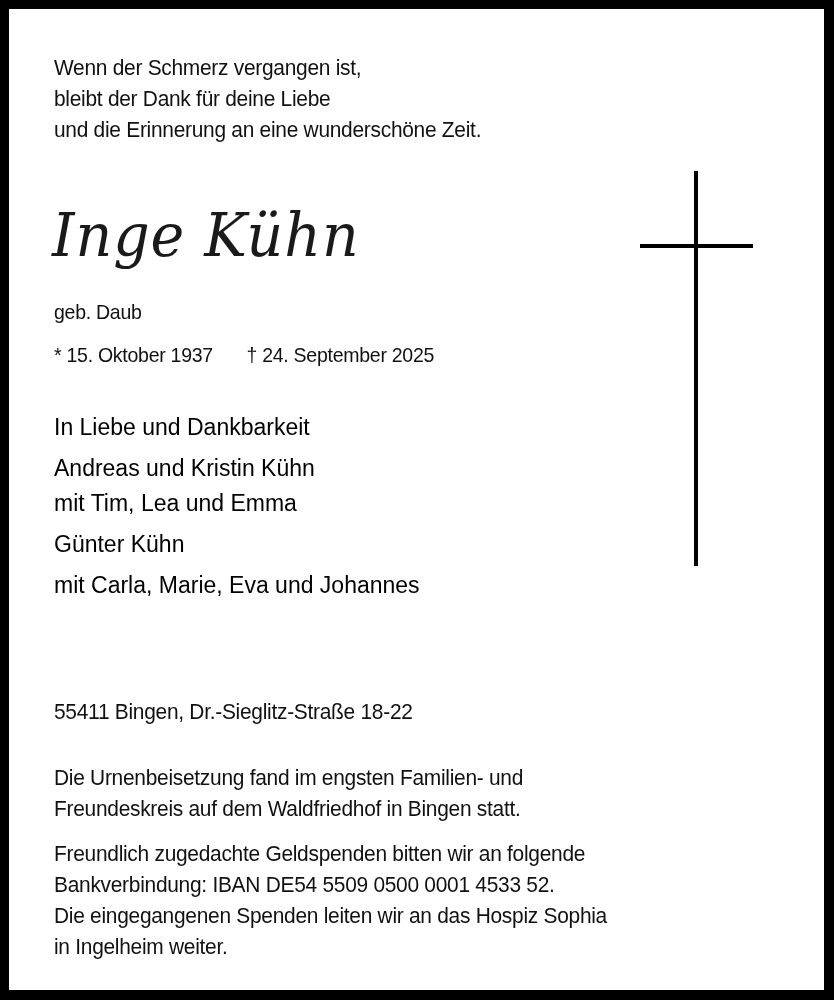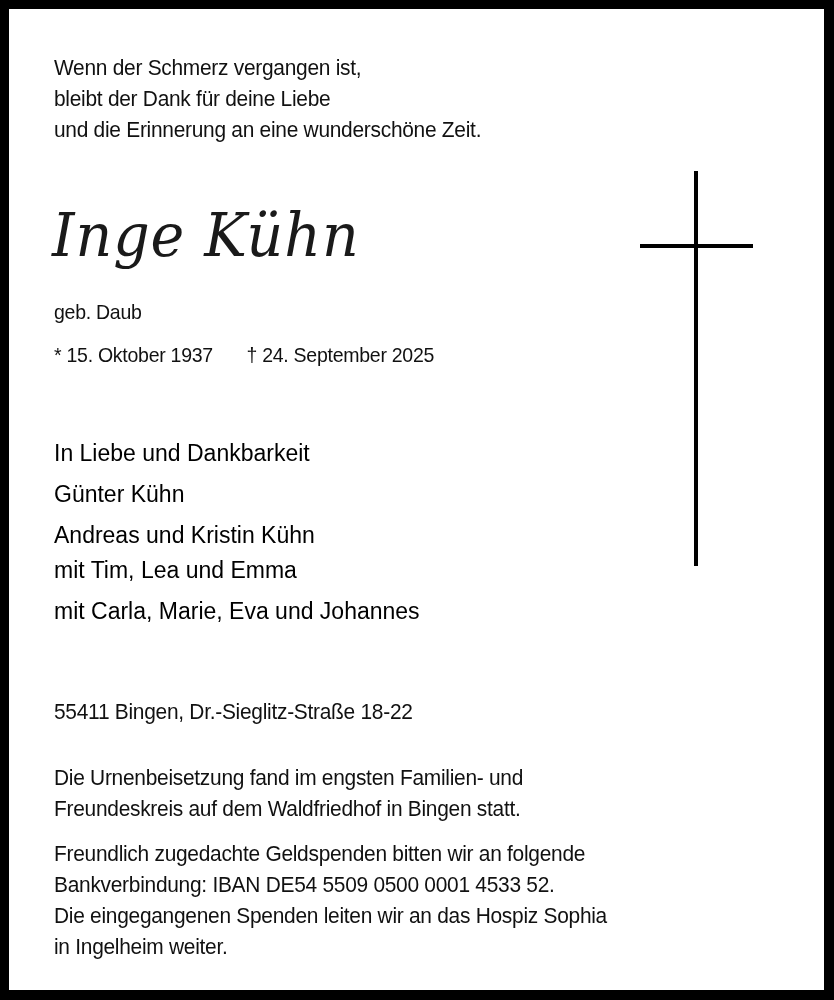--- a/index.html
+++ b/index.html
@@ -12,21 +12,21 @@
   .txt { position: absolute; left: 54px; font-family: "Liberation Sans", sans-serif; color: #111; white-space: nowrap; }
   .light { font-size: 22.5px; line-height: 31px; letter-spacing: -0.3px; transform: scaleX(0.93); transform-origin: left top; }
   .verse { top: 52px; }
   .name {
     top: 200px; left: 52px; font-family: "DejaVu Serif", serif; font-style: italic;
     font-size: 60px; line-height: 70px; color: #1a1a1a; letter-spacing: 1px; transform: scaleX(0.95); transform-origin: left top;
   }
   .nee { top: 298px; font-size: 21px; line-height: 28px; }
   .dates { top: 341px; font-size: 21px; line-height: 28px; }
   .dates .death { margin-left: 36px; }
-  .mourners { top: 436px; font-size: 23px; color: #000; }
+  .mourners { top: 410px; font-size: 23px; color: #000; }
   .mourners .grp { line-height: 35px; margin-bottom: 6px; }
   .mourners .grp div { line-height: 35px; }
   .address { top: 696px; }
   .burial { top: 762px; }
   .donation { top: 838px; }
   .cross-v { position: absolute; left: 694px; top: 171px; width: 4px; height: 395px; background: #000; }
   .cross-h { position: absolute; left: 640px; top: 244px; width: 113px; height: 4px; background: #000; }
 </style>
 </head>
 <body>
@@ -44,25 +44,25 @@
 <div class="txt light dates">
   <span>* 15. Oktober 1937</span><span class="death">† 24. September 2025</span>
 </div>
 
 <div class="cross-v"></div>
 <div class="cross-h"></div>
 
 <div class="txt mourners">
   <div class="grp">In Liebe und Dankbarkeit</div>
   <div class="grp">
-    <div>Günter Kühn</div>
+    <div>Andreas und Kristin Kühn</div>
+    <div>mit Tim, Lea und Emma</div>
   </div>
   <div class="grp">
-    <div>Andreas und Kristin Kühn</div>
-    <div>mit Tim, Lea und Emma</div>
+    <div>Günter Kühn</div>
   </div>
   <div class="grp">
     <div>mit Carla, Marie, Eva und Johannes</div>
   </div>
 </div>
 
 <div class="txt light address">55411 Bingen, Dr.-Sieglitz-Straße 18-22</div>
 
 <div class="txt light burial">
   <div>Die Urnenbeisetzung fand im engsten Familien- und</div>

